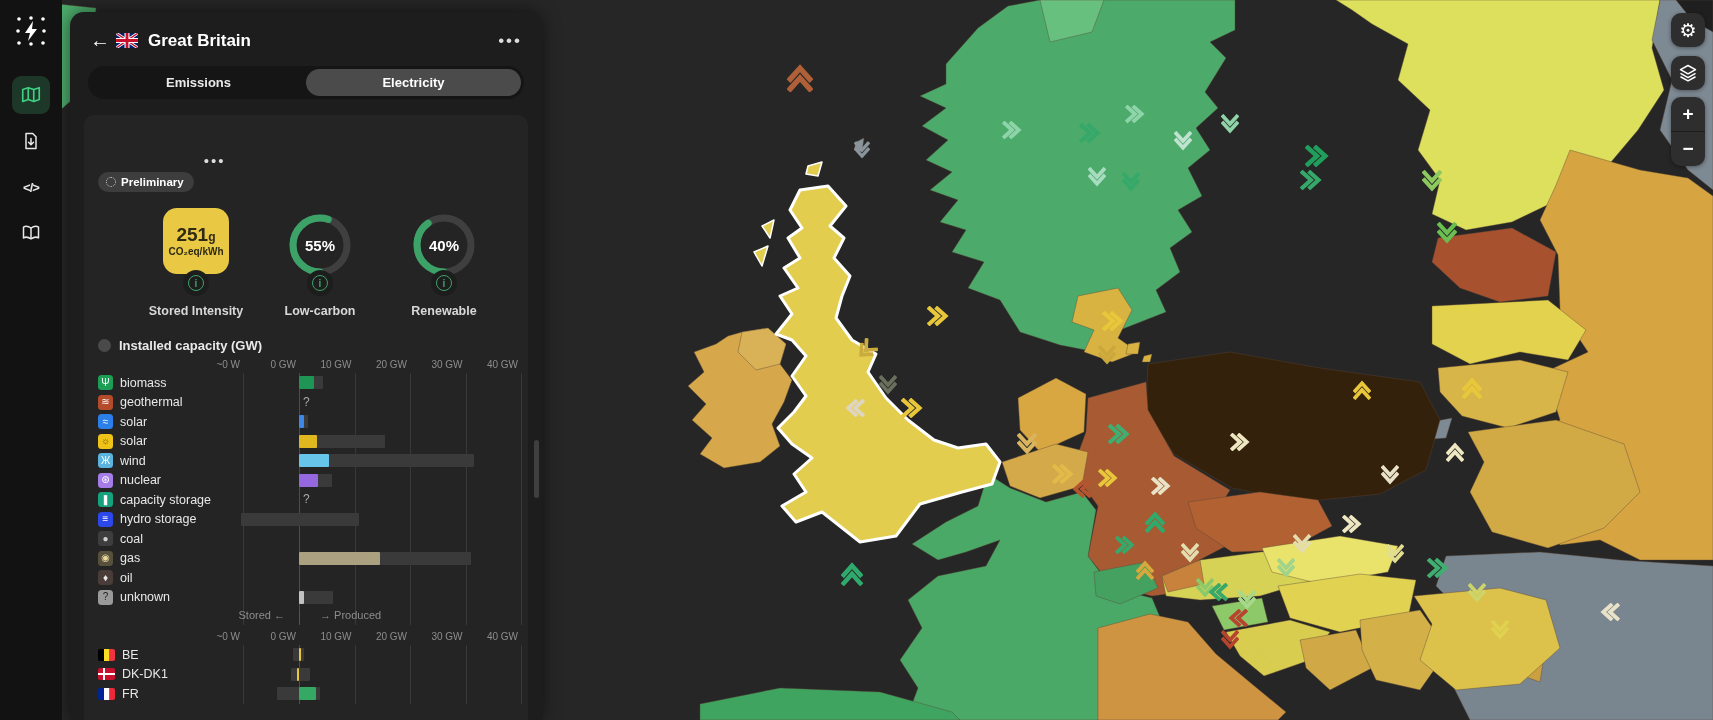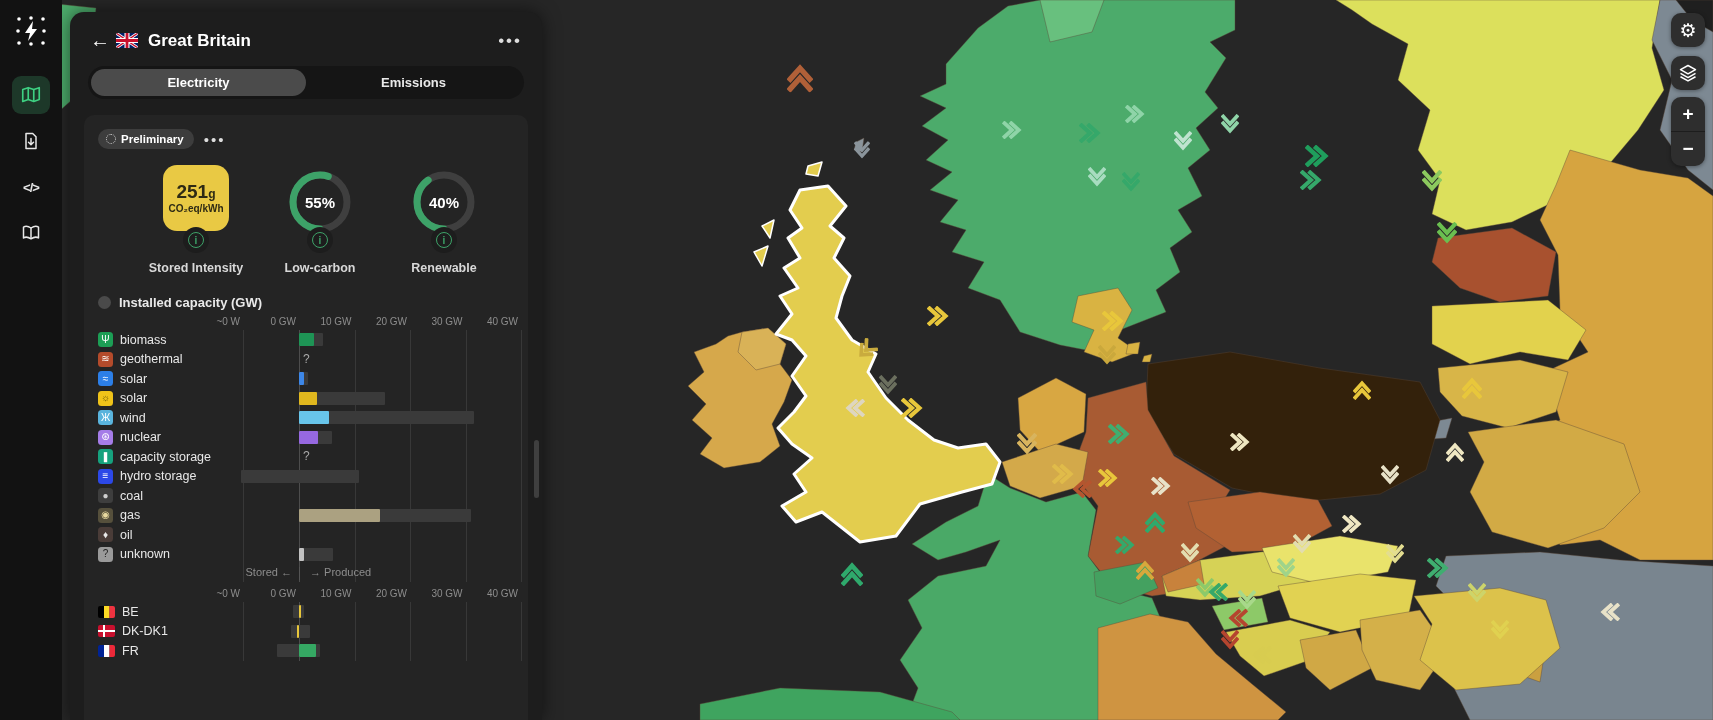--- a/index.html
+++ b/index.html
@@ -42,21 +42,21 @@
 
   .tabs{margin:14px 18px 0 18px;height:33px;background:#151515;border-radius:17px;display:flex;padding:3px;}
   .tab{flex:1;display:flex;align-items:center;justify-content:center;color:#e9e9e9;font-size:13px;
     font-weight:600;border-radius:14px;cursor:pointer;}
   .tab.active{background:#4b4b4b;color:#fff;font-weight:bold;}
 
   .card{margin:16px 14px 0 14px;background:#242424;border-radius:10px;padding:14px 14px 20px 14px;height:700px;position:relative;}
   .card-head{display:flex;align-items:center;}
   .card-title{color:#fff;font-size:15.5px;font-weight:bold;flex:1;}
   .badge{display:flex;align-items:center;gap:5px;background:#3d3d3d;border-radius:999px;
-    padding:4px 10px 4px 8px;color:#fff;font-size:11.5px;font-weight:bold;}
+    padding:4px 10px 4px 8px;color:#fff;font-size:11.5px;font-weight:bold;margin-top:43px;}
   .badge .dotcirc{width:10px;height:10px;border-radius:50%;border:1.5px dotted #cfcfcf;}
   .card-menu{color:#ddd;font-size:15px;letter-spacing:2px;margin-left:10px;cursor:pointer;}
   .card-date{color:#9a9a9a;font-size:12px;margin-top:4px;}
 
   
   .metrics{display:flex;justify-content:flex-end;margin-top:16px;padding:0 8px;}
   .metric{width:124px;display:flex;flex-direction:column;align-items:center;}
   .metric-vis{position:relative;height:82px;display:flex;align-items:flex-start;justify-content:center;}
   .cbox{width:66px;height:66px;background:#e9c944;border-radius:14px;display:flex;flex-direction:column;
     align-items:center;justify-content:center;color:#2e2a14;}
@@ -84,21 +84,21 @@
   .gridline.zero{background:#4d4d4d;}
   .rows{position:relative;}
   .crow{position:relative;height:19.5px;display:flex;align-items:center;}
   .fuel-icon{width:15px;height:15px;border-radius:3.5px;display:flex;align-items:center;justify-content:center;
     font-size:10px;line-height:1;color:#fff;flex:0 0 15px;}
   .crow .lbl{color:#e8e8e8;font-size:12.5px;margin-left:7px;}
   .bar{position:absolute;height:13px;top:3.2px;border-radius:1px;}
   .qmark{position:absolute;top:2px;color:#a9a9a9;font-size:12px;}
   .stored-row{position:relative;height:16px;margin-top:2px;color:#8d8d8d;font-size:11px;}
   .stored-row .s1{position:absolute;transform:translateX(-100%);padding-right:7px;}
-  .stored-row .s2{position:absolute;padding-left:11px;}
+  .stored-row .s2{position:absolute;padding-left:21px;}
   .stored-row .sdiv{position:absolute;width:1px;height:13px;background:#555;top:1px;}
   .flag-sm{width:17px;height:12px;border-radius:2px;overflow:hidden;flex:0 0 17px;line-height:0;}
 
   #scrollthumb{position:absolute;right:3px;top:428px;width:5px;height:58px;border-radius:3px;background:#3f3f3f;z-index:25;}
 </style>
 </head>
 <body>
 
 <div id="app">
 
@@ -271,22 +271,22 @@
           <path d="M0,0 L22,15 M22,0 L0,15" stroke="#C8102E" stroke-width="1.4"></path>
           <path d="M11,0 V15 M0,7.5 H22" stroke="#fff" stroke-width="5"></path>
           <path d="M11,0 V15 M0,7.5 H22" stroke="#C8102E" stroke-width="2.8"></path>
         </svg>
       </span>
       <span class="panel-title">Great Britain</span>
       <span class="panel-menu">•••</span>
     </div>
 
     <div class="tabs">
+      <div class="tab">Emissions</div>
       <div class="tab active">Electricity</div>
-      <div class="tab">Emissions</div>
     </div>
 
     <div class="card">
       <div class="card-head">
         <span class="badge">
           <span class="dotcirc"></span>
           <span>Preliminary</span>
         </span>
         <span class="card-menu">•••</span>
       </div>
@@ -418,21 +418,21 @@
       <span class="lbl">oil</span>
             </div>
             <div class="crow">
               <span class="fuel-icon" style="background:#9a9a9a;color:#222">?</span>
       <span class="lbl">unknown</span>
               <div class="bar" style="left:201px;width:34.41px;background:#3a3a3a"></div>
               <div class="bar" style="left:201px;width:4.995px;background:#c2c2c2"></div>
             </div>
           </div>
           <div class="stored-row">
-            <span class="s1" style="left:201px">Stored ←</span>
+            <span class="s1" style="left:194px">Stored ←</span>
     <span class="sdiv" style="left:201px"></span>
     <span class="s2" style="left:201px">→ Produced</span>
           </div>
         </div>
 
       <div class="chart" id="chart-flow">
           <div class="axis">
             <span style="left: 142px;">~0 W</span>
             <span style="left: 198px;">0 GW</span>
             <span style="left: 253.5px;">10 GW</span>

